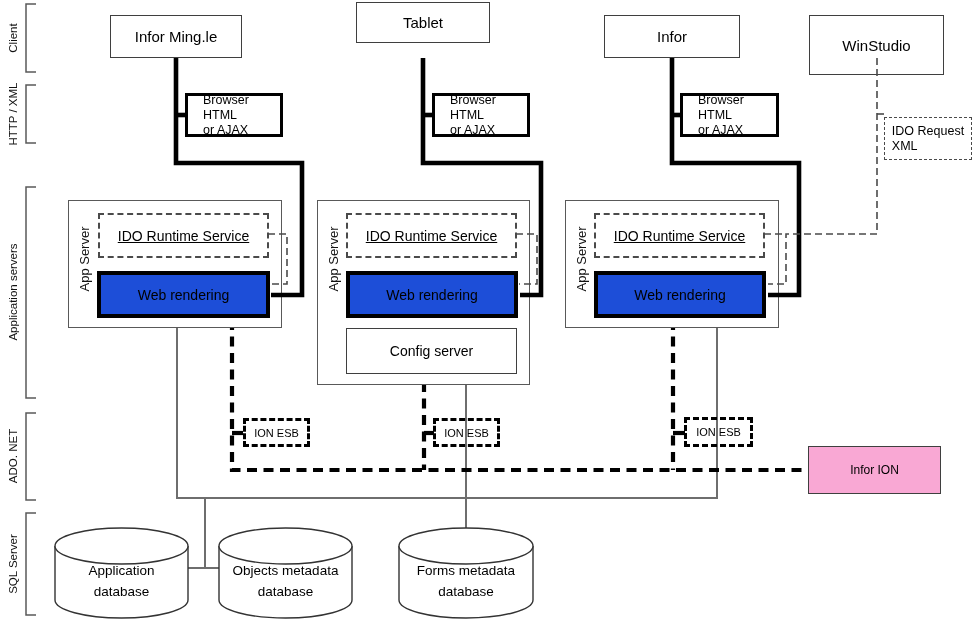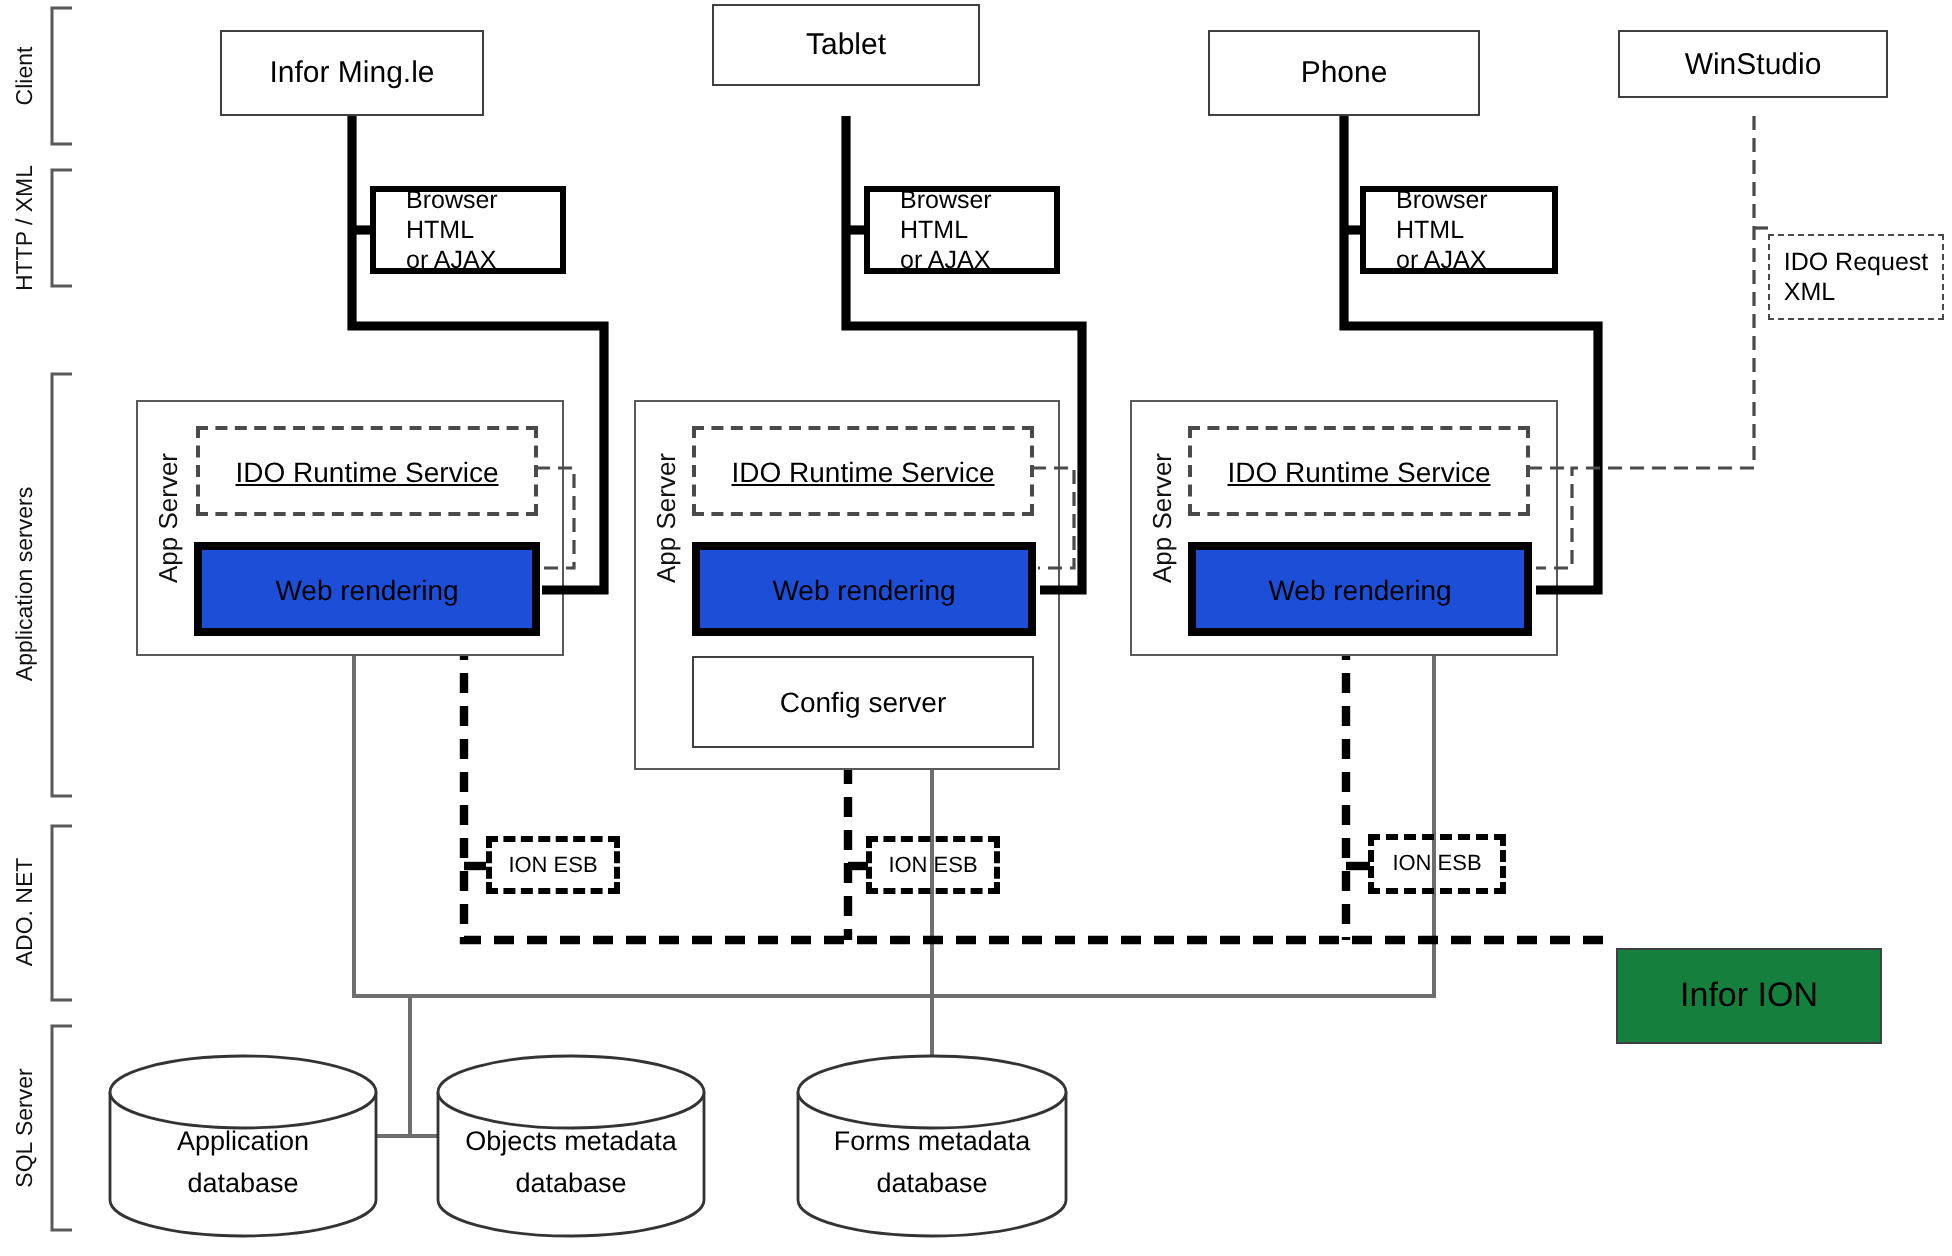--- a/index.html
+++ b/index.html
@@ -11,21 +11,21 @@
   .flexc{display:flex;align-items:center;justify-content:center;text-align:left;}
   .prewrap{white-space:pre-line;}
   .cbox{background:#fff;border:1.4px solid #3f3f3f;font-size:15px;}
   .bbox{background:#fff;border:3.5px solid #000;font-size:12.5px;line-height:15px;padding-left:15px;}
   .dash1{background:#fff;border:1.6px dashed #4a4a4a;font-size:12.5px;line-height:15px;margin-top:24px;}
   .server{background:#fff;border:1.4px solid #595959;}
   .idobox{background:transparent;border:2px dashed #4a4a4a;font-size:14px;text-decoration:underline;}
   .webbox{background:#1d4ed8;border:4px solid #000;font-size:14px;}
   .cfgbox{background:#fff;border:1.4px solid #3f3f3f;font-size:14px;}
   .esb{background:transparent;border:3.2px dashed #000;font-size:11px;}
-  .ion{background:#15803d;border:1.4px solid #3f3f3f;font-size:17px;margin-top:28px;}
+  .ion{background:#f9a8d4;border:1.4px solid #3f3f3f;font-size:12px;}
   .dblabel{font-size:13.5px;line-height:21px;white-space:pre-line;text-align:center;z-index:3;}
   .vlabel{position:absolute;white-space:nowrap;transform:translate(-50%,-50%) rotate(-90deg);
           font-size:11.5px;color:#111;z-index:2;}
   .applabel{position:absolute;white-space:nowrap;transform:translate(-50%,-50%) rotate(-90deg);
           font-size:13px;color:#111;}
 </style>
 </head>
 <body>
 
 <div id="stage">
@@ -75,22 +75,22 @@
   </svg>
 
   <div class="vlabel" style="left:13px;top:38px">Client</div>
   <div class="vlabel" style="left:13px;top:114px">HTTP / XML</div>
   <div class="vlabel" style="left:13px;top:292px">Application servers</div>
   <div class="vlabel" style="left:13px;top:456px">ADO. NET</div>
   <div class="vlabel" style="left:13px;top:564px">SQL Server</div>
 
   <div class="abs flexc cbox" style="left:110px;top:15px;width:132px;height:43px">Infor Ming.le</div>
   <div class="abs flexc cbox" style="left:356px;top:2px;width:134px;height:41px">Tablet</div>
-  <div class="abs flexc cbox" style="left:604px;top:15px;width:136px;height:43px">Phone</div>
-  <div class="abs flexc cbox" style="left:809px;top:15px;width:135px;height:34px">WinStudio</div>
+  <div class="abs flexc cbox" style="left:604px;top:15px;width:136px;height:43px">Infor</div>
+  <div class="abs flexc cbox" style="left:809px;top:15px;width:135px;height:60px">WinStudio</div>
 
   <div class="abs flexc bbox prewrap" style="left:185px;top:93px;width:98px;height:44px">Browser HTML
 or AJAX</div>
   <div class="abs flexc bbox prewrap" style="left:432px;top:93px;width:98px;height:44px">Browser HTML
 or AJAX</div>
   <div class="abs flexc bbox prewrap" style="left:680px;top:93px;width:99px;height:44px">Browser HTML
 or AJAX</div>
   <div class="abs flexc dash1 prewrap" style="left:884px;top:93px;width:88px;height:43px">IDO Request
 XML</div>
 

